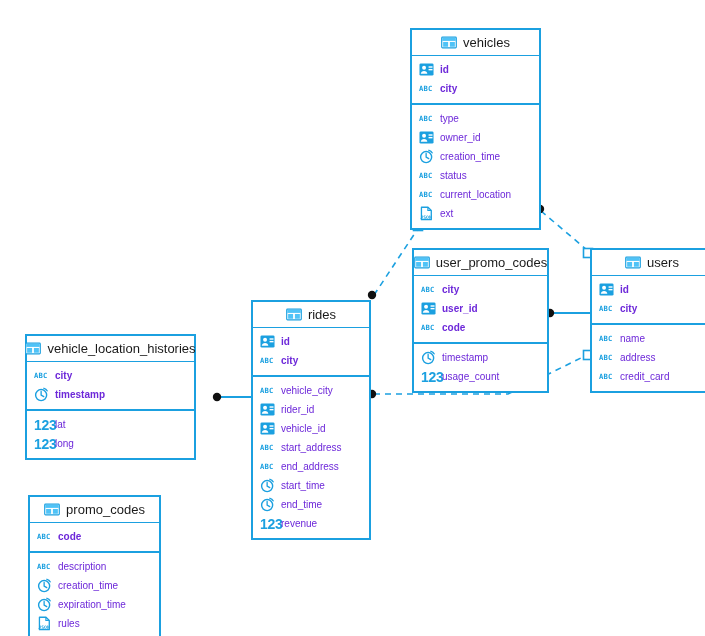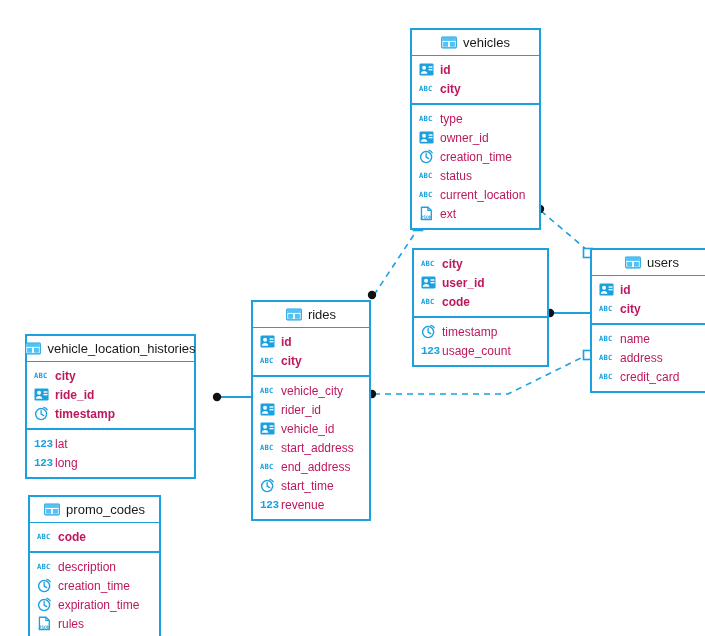--- a/index.html
+++ b/index.html
@@ -57,46 +57,46 @@
   }
   .col-row {
     display: flex;
     align-items: center;
     gap: 6px;
     height: 19px;
     padding: 0 7px;
     white-space: nowrap;
   }
   .col-name {
-    font-size: 12px;
-    color: #be185d;
+    font-size: 10px;
+    color: #6d28d9;
   }
   .pk .col-name {
     font-weight: bold;
   }
   .ic {
     width: 15px;
     height: 15px;
     flex: 0 0 15px;
     display: block;
   }
   .hdr-ic {
     width: 16px;
     height: 13px;
     flex: 0 0 16px;
     display: block;
   }
   .num-ic {
-    font-size: 11px;
+    font-size: 14px;
     font-weight: bold;
     color: #1ba0e0;
     width: 15px;
     flex: 0 0 15px;
     letter-spacing: -0.3px;
-    font-family: Liberation Mono, monospace;
+    font-family: Liberation Sans, sans-serif;
   }
 </style>
 </head>
 <body>
 
 <div id="canvas">
 
   <svg id="edge-layer" viewBox="0 0 705 636" xmlns="http://www.w3.org/2000/svg">
 
     <g>
@@ -216,20 +216,31 @@
                 <path d="M2.6 1.3 h7.0 l3.5 3.4 v9.9 h-10.5 z" fill="#ffffff" stroke="#1ba0e0" stroke-width="1.4" stroke-linejoin="round"></path>
                 <path d="M9.5 1.4 v3.4 h3.5" fill="none" stroke="#1ba0e0" stroke-width="1.3"></path>
                 <text x="1.4" y="13.4" font-family="DejaVu Sans Mono, monospace" font-size="5.1" font-weight="bold" fill="#1ba0e0">JSON</text>
               </svg>
             </span>
             <span class="col-name">ext</span>
           </div>
         </div>
       </div>
       <div class="table-node" style="left: 412px; top: 248px; width: 137px;">
+        <div class="tbl-header">
+          <span>
+            <svg class="hdr-ic" viewBox="0 0 18 14" xmlns="http://www.w3.org/2000/svg">
+              <rect x="0.8" y="1" width="16.4" height="12" rx="1" fill="#ffffff" stroke="#1ba0e0" stroke-width="1.3"></rect>
+              <rect x="1.4" y="1.6" width="15.2" height="3.6" fill="#4fc3f7"></rect>
+              <rect x="2.4" y="6.4" width="5.6" height="5.4" fill="#4fc3f7"></rect>
+              <rect x="10.0" y="6.4" width="5.6" height="5.4" fill="#4fc3f7"></rect>
+            </svg>
+          </span>
+          <span class="tbl-title">user_promo_codes</span>
+        </div>
         <div class="tbl-section pk">
           <div class="col-row">
             <span>
               <svg class="ic" viewBox="0 0 18 12" xmlns="http://www.w3.org/2000/svg">
                 <text x="0" y="9.4" font-family="DejaVu Sans Mono, monospace" font-size="8.6" font-weight="bold" fill="#1ba0e0" letter-spacing="0.2">ABC</text>
               </svg>
             </span>
             <span class="col-name">city</span>
           </div>
           <div class="col-row">
@@ -418,20 +429,30 @@
             <span>
               <svg class="ic" viewBox="0 0 16 16" xmlns="http://www.w3.org/2000/svg">
                 <circle cx="7.6" cy="8.6" r="5.9" fill="none" stroke="#1ba0e0" stroke-width="1.5"></circle>
                 <path d="M7.6 4.7 L7.6 8.6 L10.4 10.3" fill="none" stroke="#1ba0e0" stroke-width="1.4" stroke-linecap="round"></path>
                 <path d="M10.6 1.4 q2.4 0.6 3.4 2.6" fill="none" stroke="#1ba0e0" stroke-width="1.5" stroke-linecap="round"></path>
               </svg>
             </span>
             <span class="col-name">start_time</span>
           </div>
           <div class="col-row">
+            <span>
+              <svg class="ic" viewBox="0 0 16 16" xmlns="http://www.w3.org/2000/svg">
+                <circle cx="7.6" cy="8.6" r="5.9" fill="none" stroke="#1ba0e0" stroke-width="1.5"></circle>
+                <path d="M7.6 4.7 L7.6 8.6 L10.4 10.3" fill="none" stroke="#1ba0e0" stroke-width="1.4" stroke-linecap="round"></path>
+                <path d="M10.6 1.4 q2.4 0.6 3.4 2.6" fill="none" stroke="#1ba0e0" stroke-width="1.5" stroke-linecap="round"></path>
+              </svg>
+            </span>
+            <span class="col-name">end_time</span>
+          </div>
+          <div class="col-row">
             <span class="num-ic">123</span>
             <span class="col-name">revenue</span>
           </div>
         </div>
       </div>
       <div class="table-node" style="left: 25px; top: 334px; width: 171px;">
         <div class="tbl-header">
           <span>
             <svg class="hdr-ic" viewBox="0 0 18 14" xmlns="http://www.w3.org/2000/svg">
               <rect x="0.8" y="1" width="16.4" height="12" rx="1" fill="#ffffff" stroke="#1ba0e0" stroke-width="1.3"></rect>
@@ -447,32 +468,20 @@
             <span>
               <svg class="ic" viewBox="0 0 18 12" xmlns="http://www.w3.org/2000/svg">
                 <text x="0" y="9.4" font-family="DejaVu Sans Mono, monospace" font-size="8.6" font-weight="bold" fill="#1ba0e0" letter-spacing="0.2">ABC</text>
               </svg>
             </span>
             <span class="col-name">city</span>
           </div>
           <div class="col-row">
             <span>
               <svg class="ic" viewBox="0 0 16 16" xmlns="http://www.w3.org/2000/svg">
-                <rect x="0.5" y="1.5" width="15" height="13" rx="1.5" fill="#1ba0e0"></rect>
-                <circle cx="5.4" cy="6.2" r="2.1" fill="#ffffff"></circle>
-                <path d="M1.9 12.6c0-2 1.6-3.1 3.5-3.1s3.5 1.1 3.5 3.1z" fill="#ffffff"></path>
-                <rect x="10.2" y="4.6" width="4.2" height="1.5" fill="#ffffff"></rect>
-                <rect x="10.2" y="7.4" width="4.2" height="1.5" fill="#ffffff"></rect>
-              </svg>
-            </span>
-            <span class="col-name">ride_id</span>
-          </div>
-          <div class="col-row">
-            <span>
-              <svg class="ic" viewBox="0 0 16 16" xmlns="http://www.w3.org/2000/svg">
                 <circle cx="7.6" cy="8.6" r="5.9" fill="none" stroke="#1ba0e0" stroke-width="1.5"></circle>
                 <path d="M7.6 4.7 L7.6 8.6 L10.4 10.3" fill="none" stroke="#1ba0e0" stroke-width="1.4" stroke-linecap="round"></path>
                 <path d="M10.6 1.4 q2.4 0.6 3.4 2.6" fill="none" stroke="#1ba0e0" stroke-width="1.5" stroke-linecap="round"></path>
               </svg>
             </span>
             <span class="col-name">timestamp</span>
           </div>
         </div>
         <div class="tbl-section">
           <div class="col-row">

